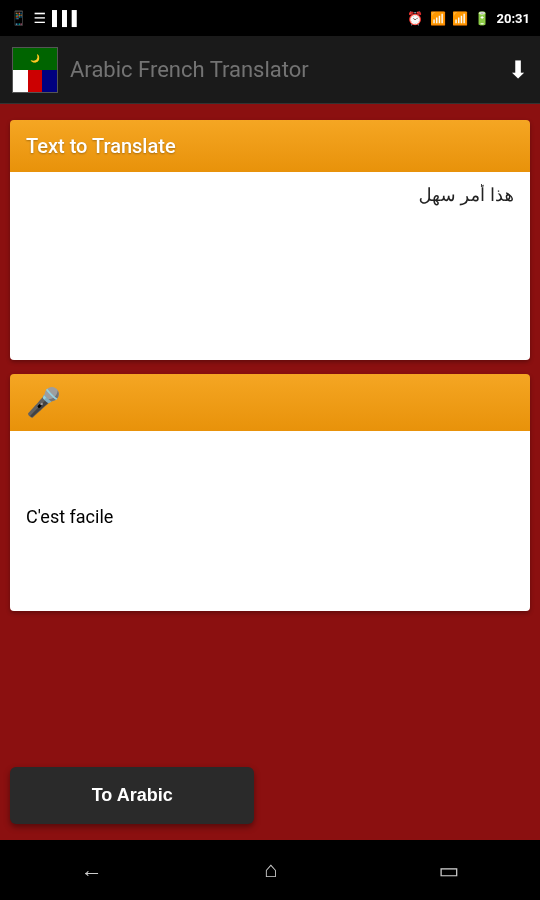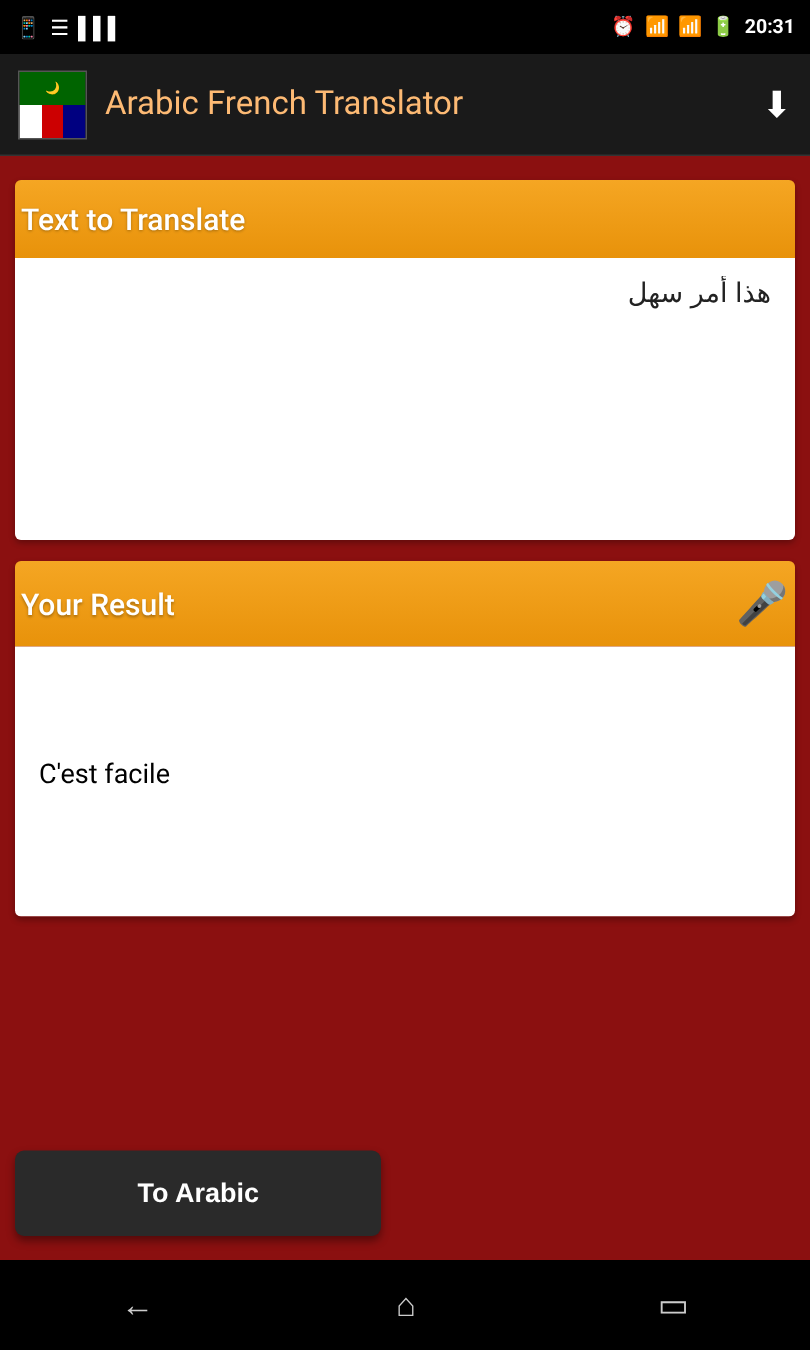--- a/index.html
+++ b/index.html
@@ -89,21 +89,21 @@
       flex: 1;
       background: #CC0001;
     }
 
     .flag-bottom-right {
       flex: 1;
       background: #000080;
     }
 
     .app-title {
-      color: #fdba74;
+      color: #737373;
       font-size: 22px;
       font-weight: 400;
       flex: 1;
     }
 
     .download-icon {
       color: #fff;
       font-size: 24px;
     }
 
@@ -122,21 +122,21 @@
     .section {
       display: flex;
       flex-direction: column;
       border-radius: 4px;
       overflow: hidden;
       box-shadow: 0 2px 4px rgba(0,0,0,0.3);
     }
 
     .section-header {
       background: linear-gradient(180deg, #F5A623 0%, #E8920A 100%);
-      padding: 12px 4px;
+      padding: 12px 16px;
       display: flex;
       align-items: center;
       justify-content: space-between;
       min-height: 52px;
     }
 
     .section-title {
       color: #fff;
       font-size: 20px;
       font-weight: 500;
@@ -259,21 +259,20 @@
     <div class="section-header">
       <span class="section-title">Text to Translate</span>
     </div>
     <div class="section-body">
       <textarea class="input-area" placeholder="Enter text here" style="">هذا أمر سهل</textarea>
     </div>
   </div>
 
   <div class="section">
     <div class="section-header">
-      <span class="section-title">Your Result</span>
       <span class="mic-icon">🎤</span>
     </div>
     <div class="section-body">
       <div class="result-text">C'est facile</div>
     </div>
   </div>
 
 </div>
 
 <div class="bottom-buttons">

